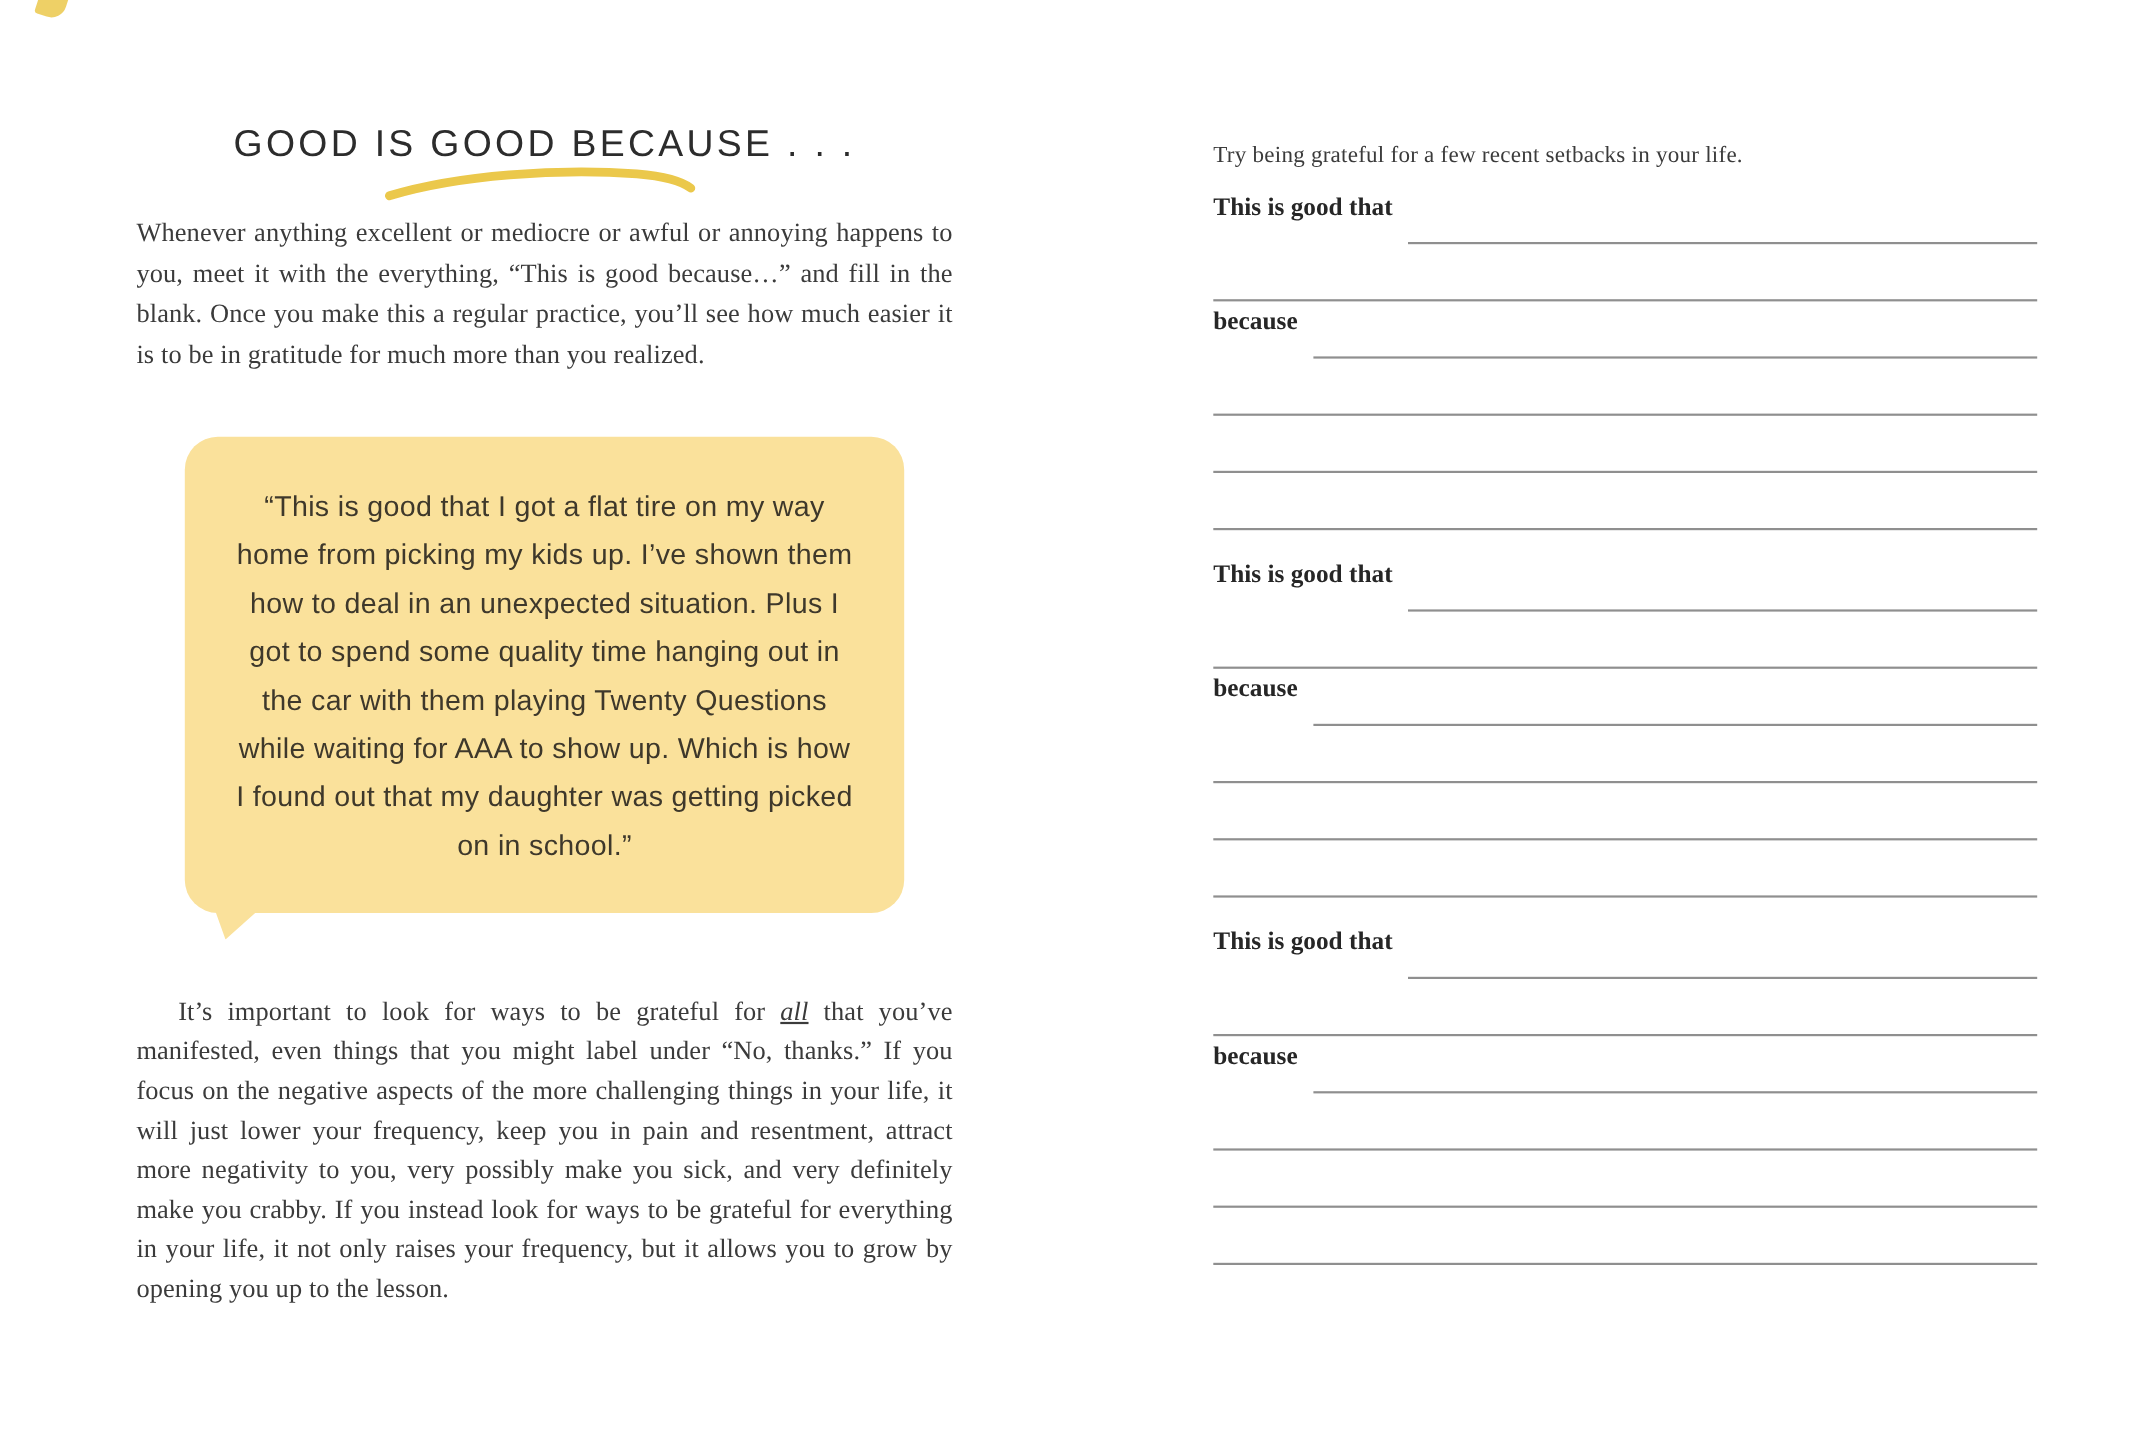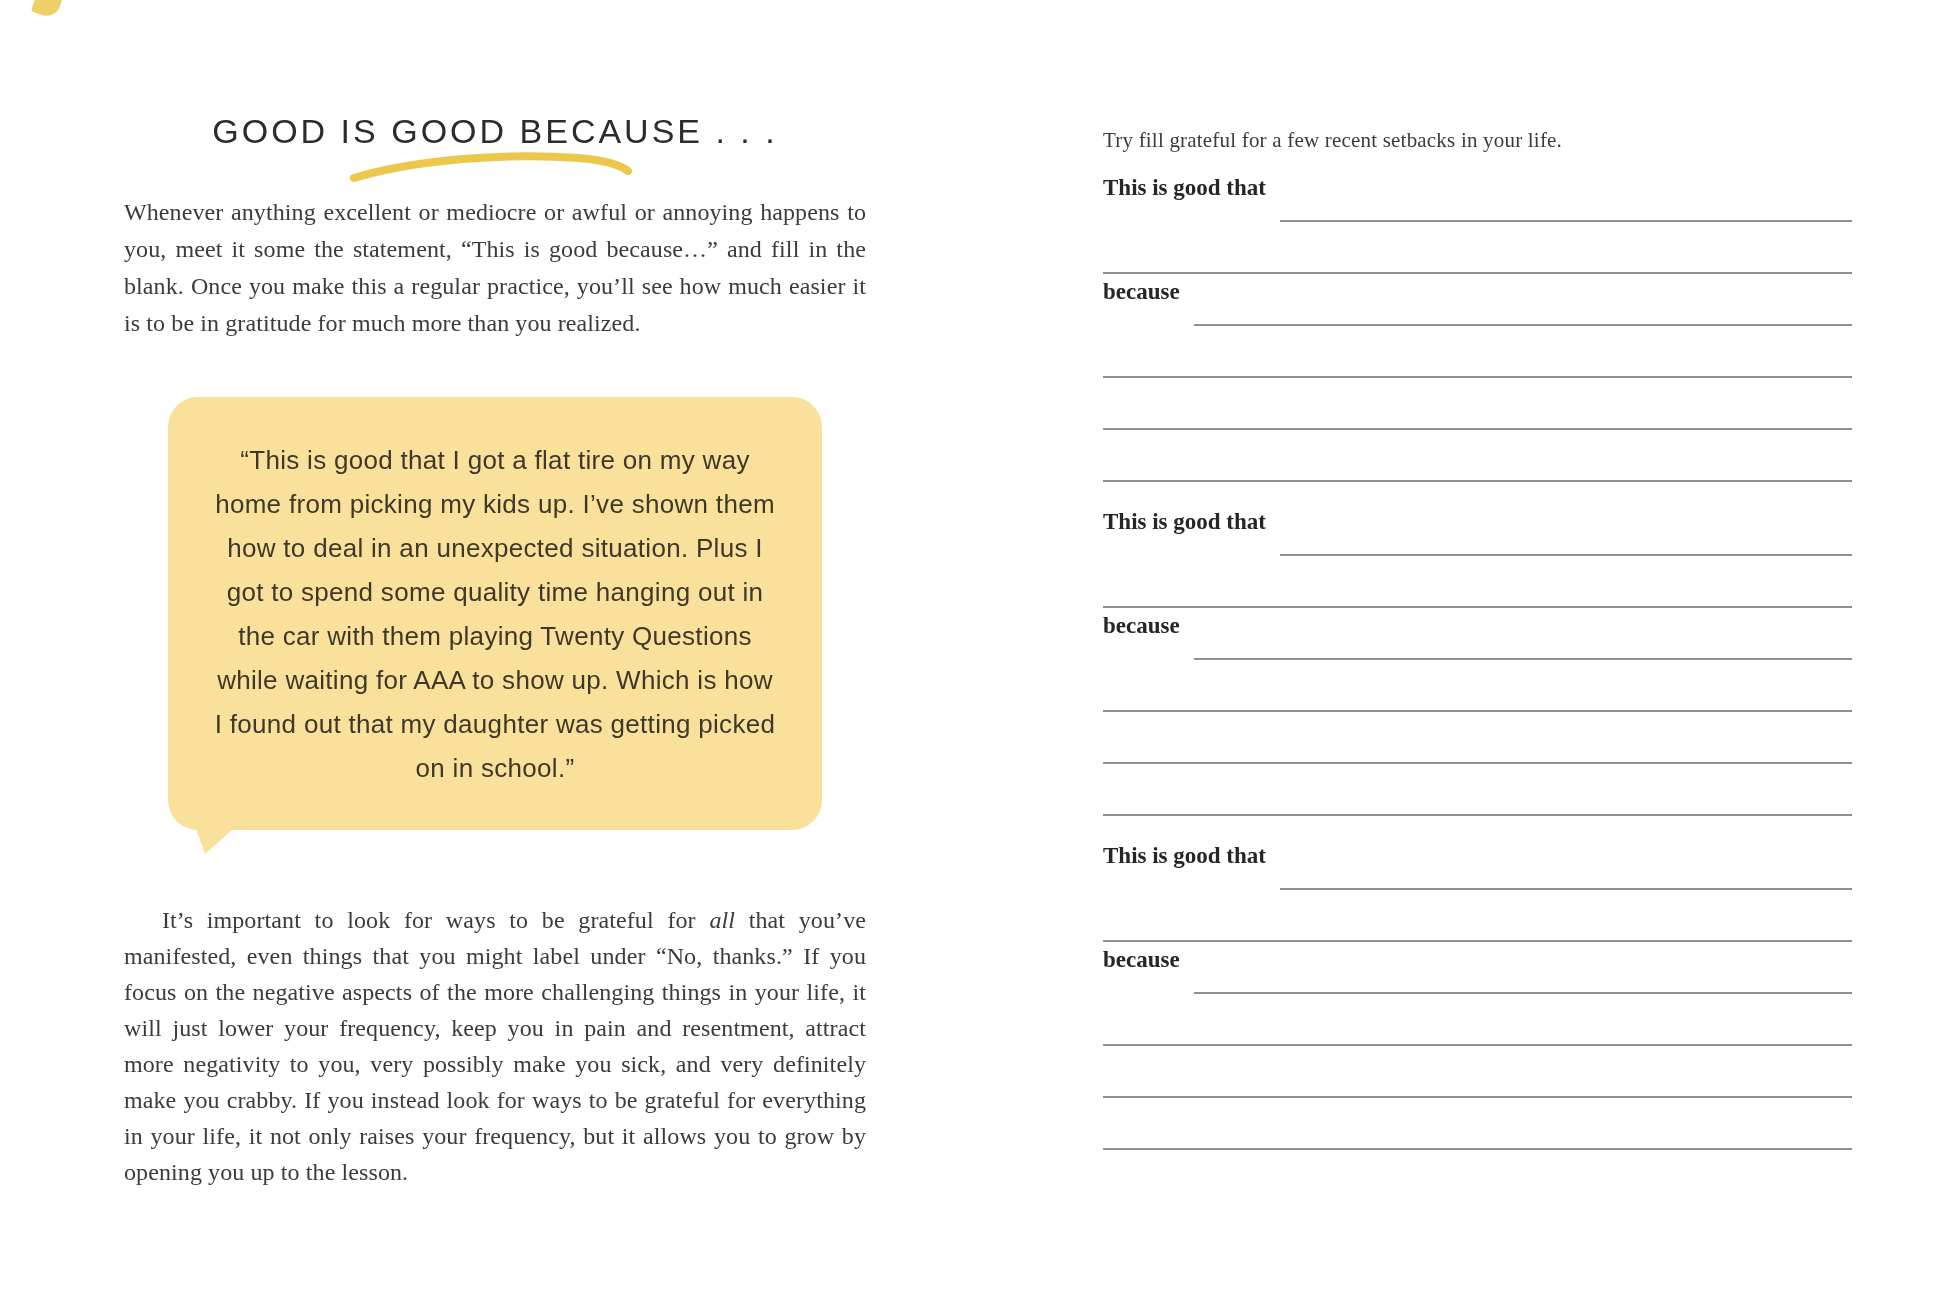--- a/index.html
+++ b/index.html
@@ -33,21 +33,21 @@
   .bubble{position:absolute;left:168px;top:397px;width:654px;height:433px;
     background:var(--bubble);border-radius:30px;
     display:flex;align-items:center;justify-content:flex-end;padding:24px 44px;}
   .bubble-text{font-family:"Liberation Sans","DejaVu Sans",sans-serif;
     font-size:26px;line-height:44px;text-align:center;color:var(--bubble-text);letter-spacing:.3px;}
   .bubble-tail{position:absolute;left:28px;bottom:-24px;width:40px;height:25px;display:block;}
   .bubble-tail polygon{fill:var(--bubble);}
 
   .closing{position:absolute;left:124px;top:902px;width:742px;
     font-size:24px;line-height:36px;text-align:justify;text-indent:38px;letter-spacing:.1px;}
-  .closing em{font-style:italic;}
+  .closing em{font-style:italic;text-decoration:underline;}
 
   
   .prompt{position:absolute;left:1103px;top:126px;width:749px;
     font-size:21px;line-height:28px;color:var(--body-text);letter-spacing:.2px;}
 
   .entry-group{position:absolute;left:1103px;width:749px;}
   .g1{top:176px;} .g2{top:510px;} .g3{top:844px;}
   .row{height:52px;display:flex;}
   .rule{flex:1;border-bottom:2px solid var(--rule);margin-bottom:6px;}
   .lbl{font-weight:bold;font-size:23px;line-height:1.1;color:#262626;
@@ -60,34 +60,34 @@
 
   <section>
     <div class="corner-accent"></div>
 
     <h1 class="page-title">GOOD IS GOOD BECAUSE . . .</h1>
 
     <svg class="swoosh" viewBox="0 0 290 34" aria-hidden="true">
       <path d="M7 28 C 70 9 160 3 232 8 C 255 10 272 14 281 21"></path>
     </svg>
 
-    <p class="intro">Whenever anything excellent or mediocre or awful or annoying happens to you, meet it some the statement, “This is good because…” and fill in the blank. Once you make this a regular practice, you’ll see how much easier it is to be in gratitude for much more than you realized.</p>
+    <p class="intro">Whenever anything excellent or mediocre or awful or annoying happens to you, meet it with the everything, “This is good because…” and fill in the blank. Once you make this a regular practice, you’ll see how much easier it is to be in gratitude for much more than you realized.</p>
 
     <div class="bubble">
       <p class="bubble-text">“This is good that I got a flat tire on my way home from picking my kids up. I’ve shown them how to deal in an unexpected situation. Plus I got to spend some quality time hanging out in the car with them playing Twenty Questions while waiting for AAA to show up. Which is how I found out that my daughter was getting picked on in school.”</p>
       <svg class="bubble-tail" viewBox="0 0 40 25" aria-hidden="true">
         <polygon points="0,0 37,0 9,25"></polygon>
       </svg>
     </div>
 
     <p class="closing"><span>It’s important to look for ways to be grateful for </span><em>all</em><span> that you’ve manifested, even things that you might label under “No, thanks.” If you focus on the negative aspects of the more challenging things in your life, it will just lower your frequency, keep you in pain and resentment, attract more negativity to you, very possibly make you sick, and very definitely make you crabby. If you instead look for ways to be grateful for everything in your life, it not only raises your frequency, but it allows you to grow by opening you up to the lesson.</span></p>
   </section>
 
   <section>
-    <p class="prompt">Try fill grateful for a few recent setbacks in your life.</p>
+    <p class="prompt">Try being grateful for a few recent setbacks in your life.</p>
 
     <div class="entry-group g1">
       <div class="row">
         <span class="lbl">This is good that</span>
         <div class="rule"></div>
       </div>
       <div class="row">
           <div class="rule"></div>
         </div>
       <div class="row">

